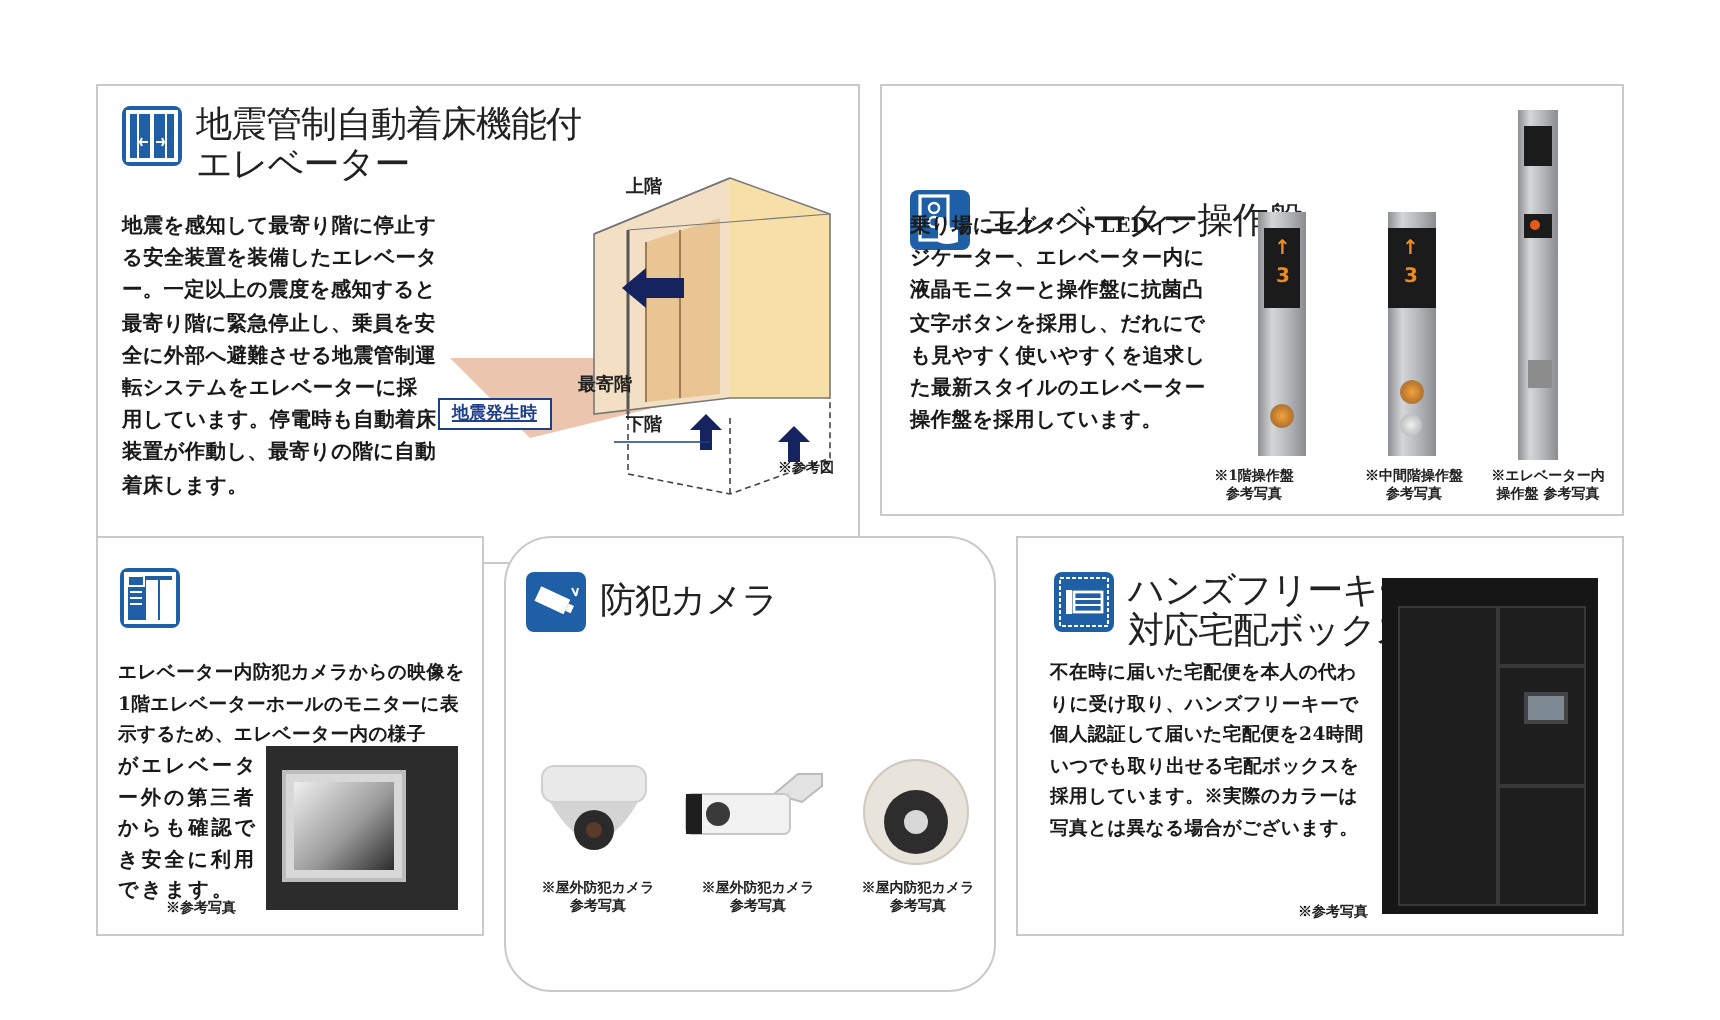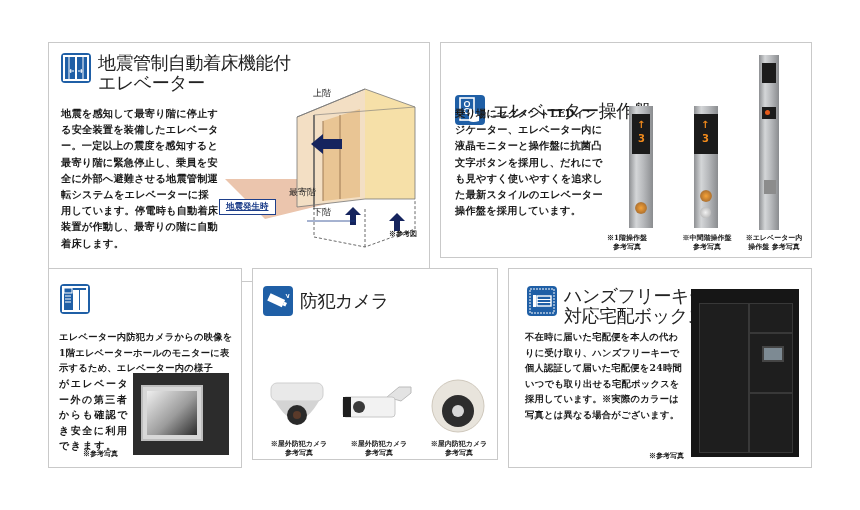--- a/index.html
+++ b/index.html
@@ -7,21 +7,21 @@
   body { position: relative; font-family: "DejaVu Serif", "Liberation Serif", serif; color: #1a1a1a; }
   .panel { position: absolute; border: 1.5px solid #c9c9c9; background: #fff; }
   .title-wrap { position: absolute; display: flex; align-items: flex-start; }
   .icon-box { width: 30px; height: 30px; background: #1f5fa6; border-radius: 4px; flex: none; position: relative; overflow: hidden; }
   .title { font-family: "DejaVu Sans", "Liberation Sans", sans-serif; font-size: 18px; line-height: 20px; color: #222; margin-left: 7px; letter-spacing: -0.5px; white-space: pre-line; }
   .body-text { position: absolute; font-size: 10.2px; line-height: 16.2px; color: #1a1a1a; letter-spacing: 0.2px; font-weight: bold; }
   .note { position: absolute; font-size: 7px; line-height: 9px; color: #222; font-weight: bold; text-align: center; white-space: pre-line; }
 
   
   .diagram { position: absolute; }
-  .diag-label { position: absolute; font-size: 9px; font-weight: normal; color: #222; }
+  .diag-label { position: absolute; font-size: 9px; font-weight: bold; color: #222; }
   .blue-text { position: absolute; font-size: 11px; line-height: 14px; color: #1e3f8a; font-weight: bold; white-space: pre-line; }
   .origin-box { position: absolute; border: 1.2px solid #1e3f8a; font-size: 8.5px; color: #1e3f8a; font-weight: bold; padding: 1px 6px; background: #fff; }
 
   
   .steel { position: absolute; background: linear-gradient(90deg, #8d8f92 0%, #d4d6d8 30%, #b7b9bc 60%, #8a8c8f 100%); }
   .lcd { position: absolute; background: #1b1b1b; }
   .arrow-o { position: absolute; color: #f08a1c; font-size: 10px; font-family: "DejaVu Sans", sans-serif; font-weight: bold; line-height: 10px; }
   .btn-o { position: absolute; width: 12px; height: 12px; border-radius: 50%; background: radial-gradient(circle, #f5a33a 0%, #b8772f 60%, #8d8d8d 100%); }
   .btn-s { position: absolute; width: 11px; height: 11px; border-radius: 50%; background: radial-gradient(circle, #f1f1f1 0%, #a9a9a9 100%); }
 
@@ -148,21 +148,21 @@
   <div class="body-text" style="left:10px; top:60px; width:178px; font-size:9.3px; line-height:15.5px;">エレベーター内防犯カメラからの映像を1階エレベーターホールのモニターに表示するため、エレベーター内の様子</div>
   <div class="body-text" style="left:10px; top:107px; width:72px; font-size:10px; line-height:15.5px; letter-spacing:1.5px;">がエレベーター外の第三者からも確認でき安全に利用できます。</div>
   <div class="monitor-bg" style="left:84px; top:104px; width:96px; height:82px;">
     <div class="monitor-frame" style="left:8px; top:12px; width:62px; height:56px;">
       <div class="monitor-screen" style="left:4px; top:4px; width:50px; height:44px;"></div>
     </div>
   </div>
   <div class="note" style="left:34px; top:180px;">※参考写真</div>
 </div>
 
-<div class="panel" style="left:252px; top:268px; width:246px; height:192px;">
+<div class="panel" style="left:252px; top:268px; width:246px; height:228px;border-radius:24px;">
   <div class="title-wrap" style="left:10px; top:17px;">
     <div class="icon-box">
       <svg width="30" height="30" viewBox="0 0 30 30">
         <g transform="rotate(25 15 15)">
           <rect x="5" y="11" width="16" height="8" fill="#fff"></rect>
           <rect x="21" y="13" width="3" height="4" fill="#fff"></rect>
         </g>
         <path d="M23 8 L25 12 M26 8 L25 12" stroke="#fff" stroke-width="1"></path>
       </svg>
     </div>

